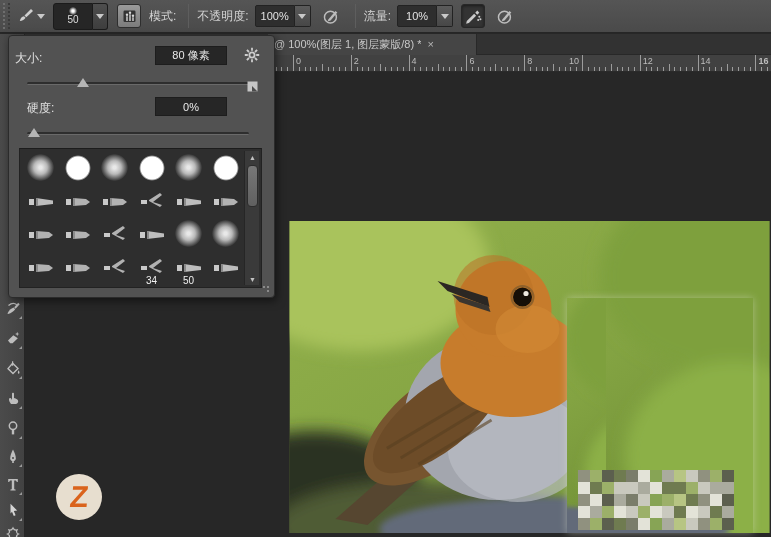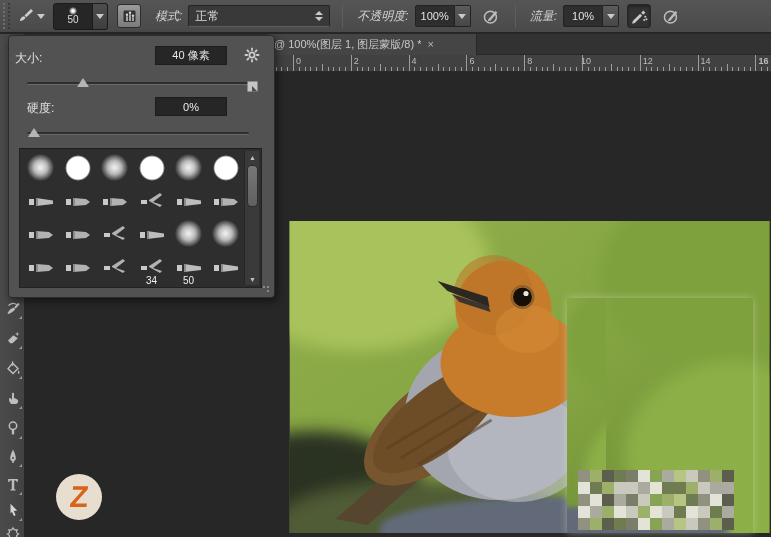--- a/index.html
+++ b/index.html
@@ -14,21 +14,21 @@
   .tool-btn{width:34px;height:26px;display:flex;align-items:center;justify-content:center;gap:2px;}
   .dd-caret{width:0;height:0;border-left:4px solid transparent;border-right:4px solid transparent;border-top:5px solid #c9c9c9;}
   .size-preview{width:40px;height:27px;background:#262626;border:1px solid #1b1b1b;border-radius:3px 0 0 3px;
     display:flex;flex-direction:column;align-items:center;justify-content:center;margin-left:6px;}
   .size-dot{width:8px;height:8px;border-radius:50%;background:radial-gradient(circle,#fff 20%,rgba(255,255,255,0) 75%);}
   .size-num{color:#ddd;font-size:10px;line-height:10px;}
   .size-caretbox{width:15px;height:27px;background:linear-gradient(#4e4e4e,#3e3e3e);border:1px solid #1b1b1b;border-left:none;
     border-radius:0 3px 3px 0;display:flex;align-items:center;justify-content:center;}
   .panel-toggle{width:24px;height:24px;margin-left:9px;border-radius:3px;background:linear-gradient(#9a9a9a,#7c7c7c);
     border:1px solid #2e2e2e;display:flex;align-items:center;justify-content:center;}
-  .obar-label{color:#d2d2d2;font-size:12px;margin-left:14px;white-space:nowrap;font-style:italic;}
+  .obar-label{color:#d2d2d2;font-size:12px;margin-left:8px;white-space:nowrap;}
   .dropdown{height:22px;min-width:140px;margin-left:6px;background:#393939;border:1px solid #252525;border-bottom-color:#5d5d5d;
     border-radius:2px;display:flex;align-items:center;justify-content:space-between;padding:0 6px;color:#dcdcdc;font-size:12px;}
   .updown{display:flex;flex-direction:column;gap:2px;}
   .updown i{display:block;width:0;height:0;border-left:4px solid transparent;border-right:4px solid transparent;}
   .updown .u{border-bottom:4px solid #c9c9c9;}
   .updown .d{border-top:4px solid #c9c9c9;}
   .num-field{height:22px;width:40px;margin-left:6px;background:#2e2e2e;border:1px solid #222;border-radius:2px 0 0 2px;
     display:flex;align-items:center;justify-content:center;color:#e2e2e2;font-size:11px;}
   .num-caret{height:22px;width:16px;background:linear-gradient(#5b5b5b,#474747);border:1px solid #222;border-left:none;
     border-radius:0 2px 2px 0;display:flex;align-items:center;justify-content:center;}
@@ -119,27 +119,20 @@
     <div class="panel-toggle">
       <svg width="17" height="17" viewBox="0 0 17 17">
           <rect x="2.5" y="2.5" width="12" height="11.5" rx="1.2" fill="#333"></rect>
           <path d="M6 13 V8.2 M9 13 V6.2 M12 13 V9.2" stroke="#d6d6d6" stroke-width="1.4"></path>
           <circle cx="6" cy="6.8" r="1.2" fill="#d6d6d6"></circle>
           <circle cx="9" cy="4.8" r="1.2" fill="#d6d6d6"></circle>
           <circle cx="12" cy="7.8" r="1.2" fill="#d6d6d6"></circle>
         </svg>
     </div>
     <span class="obar-label">模式:</span>
-    <div class="dropdown" style="min-width:142px">
-      <span>正常</span>
-      <span class="updown">
-          <i class="u"></i>
-          <i class="d"></i>
-        </span>
-    </div>
     <div class="obar-sep"></div>
     <span class="obar-label">不透明度:</span>
     <div class="num-field">
         <span>100%</span>
       </div>
     <div class="num-caret">
         <span class="dd-caret"></span>
       </div>
     <div class="icon-btn">
       <svg width="18" height="18" viewBox="0 0 16 16">
@@ -292,21 +285,21 @@
       <div class="tick" style="left: 499.2px; height: 16px;"></div>
       <div class="tick" style="left: 504.98px; height: 4px;"></div>
       <div class="tick" style="left: 510.76px; height: 4px;"></div>
       <div class="tick" style="left: 516.54px; height: 4px;"></div>
       <div class="tick" style="left: 522.32px; height: 4px;"></div>
       <div class="tick" style="left: 528.1px; height: 7px;"></div>
       <div class="tick" style="left: 533.88px; height: 4px;"></div>
       <div class="tick" style="left: 539.66px; height: 4px;"></div>
       <div class="tick" style="left: 545.44px; height: 4px;"></div>
       <div class="tick" style="left: 551.22px; height: 4px;"></div>
-      <span class="tick-label" style="left: 556px;">10</span>
+      <span class="tick-label" style="left: 544px;">10</span>
       <div class="tick" style="left: 557px; height: 16px;"></div>
       <div class="tick" style="left: 562.78px; height: 4px;"></div>
       <div class="tick" style="left: 568.56px; height: 4px;"></div>
       <div class="tick" style="left: 574.34px; height: 4px;"></div>
       <div class="tick" style="left: 580.12px; height: 4px;"></div>
       <div class="tick" style="left: 585.9px; height: 7px;"></div>
       <div class="tick" style="left: 591.68px; height: 4px;"></div>
       <div class="tick" style="left: 597.46px; height: 4px;"></div>
       <div class="tick" style="left: 603.24px; height: 4px;"></div>
       <div class="tick" style="left: 609.02px; height: 4px;"></div>
@@ -460,21 +453,21 @@
         <div style="background: rgb(201, 201, 190);"></div>
         <div style="background: rgb(144, 145, 127);"></div>
         <div style="background: rgb(156, 176, 105);"></div>
         <div style="background: rgb(92, 95, 78);"></div>
       </div>
   </div>
 
   <div class="brush-panel">
     <span class="bp-label" style="left:6px;top:14px">大小:</span>
     <div class="bp-field" style="left:146px;top:10px;width:72px;height:19px">
-      <span>40 像素</span>
+      <span>80 像素</span>
     </div>
     <div class="bp-iconbtn" style="right:12px;top:9px">
       <svg width="16" height="16" viewBox="0 0 16 16">
         <circle cx="8" cy="8" r="2.6" fill="none" stroke="#cdcdcd" stroke-width="1.8"></circle>
         <g stroke="#cdcdcd" stroke-width="1.8">
             <path d="M8 .8 v3 M8 12.2 v3 M.8 8 h3 M12.2 8 h3 M2.9 2.9 l2.1 2.1 M11 11 l2.1 2.1 M13.1 2.9 L11 5 M5 11 l-2.1 2.1"></path>
           </g>
       </svg>
     </div>
     <div class="bp-slider" style="top:42px">

